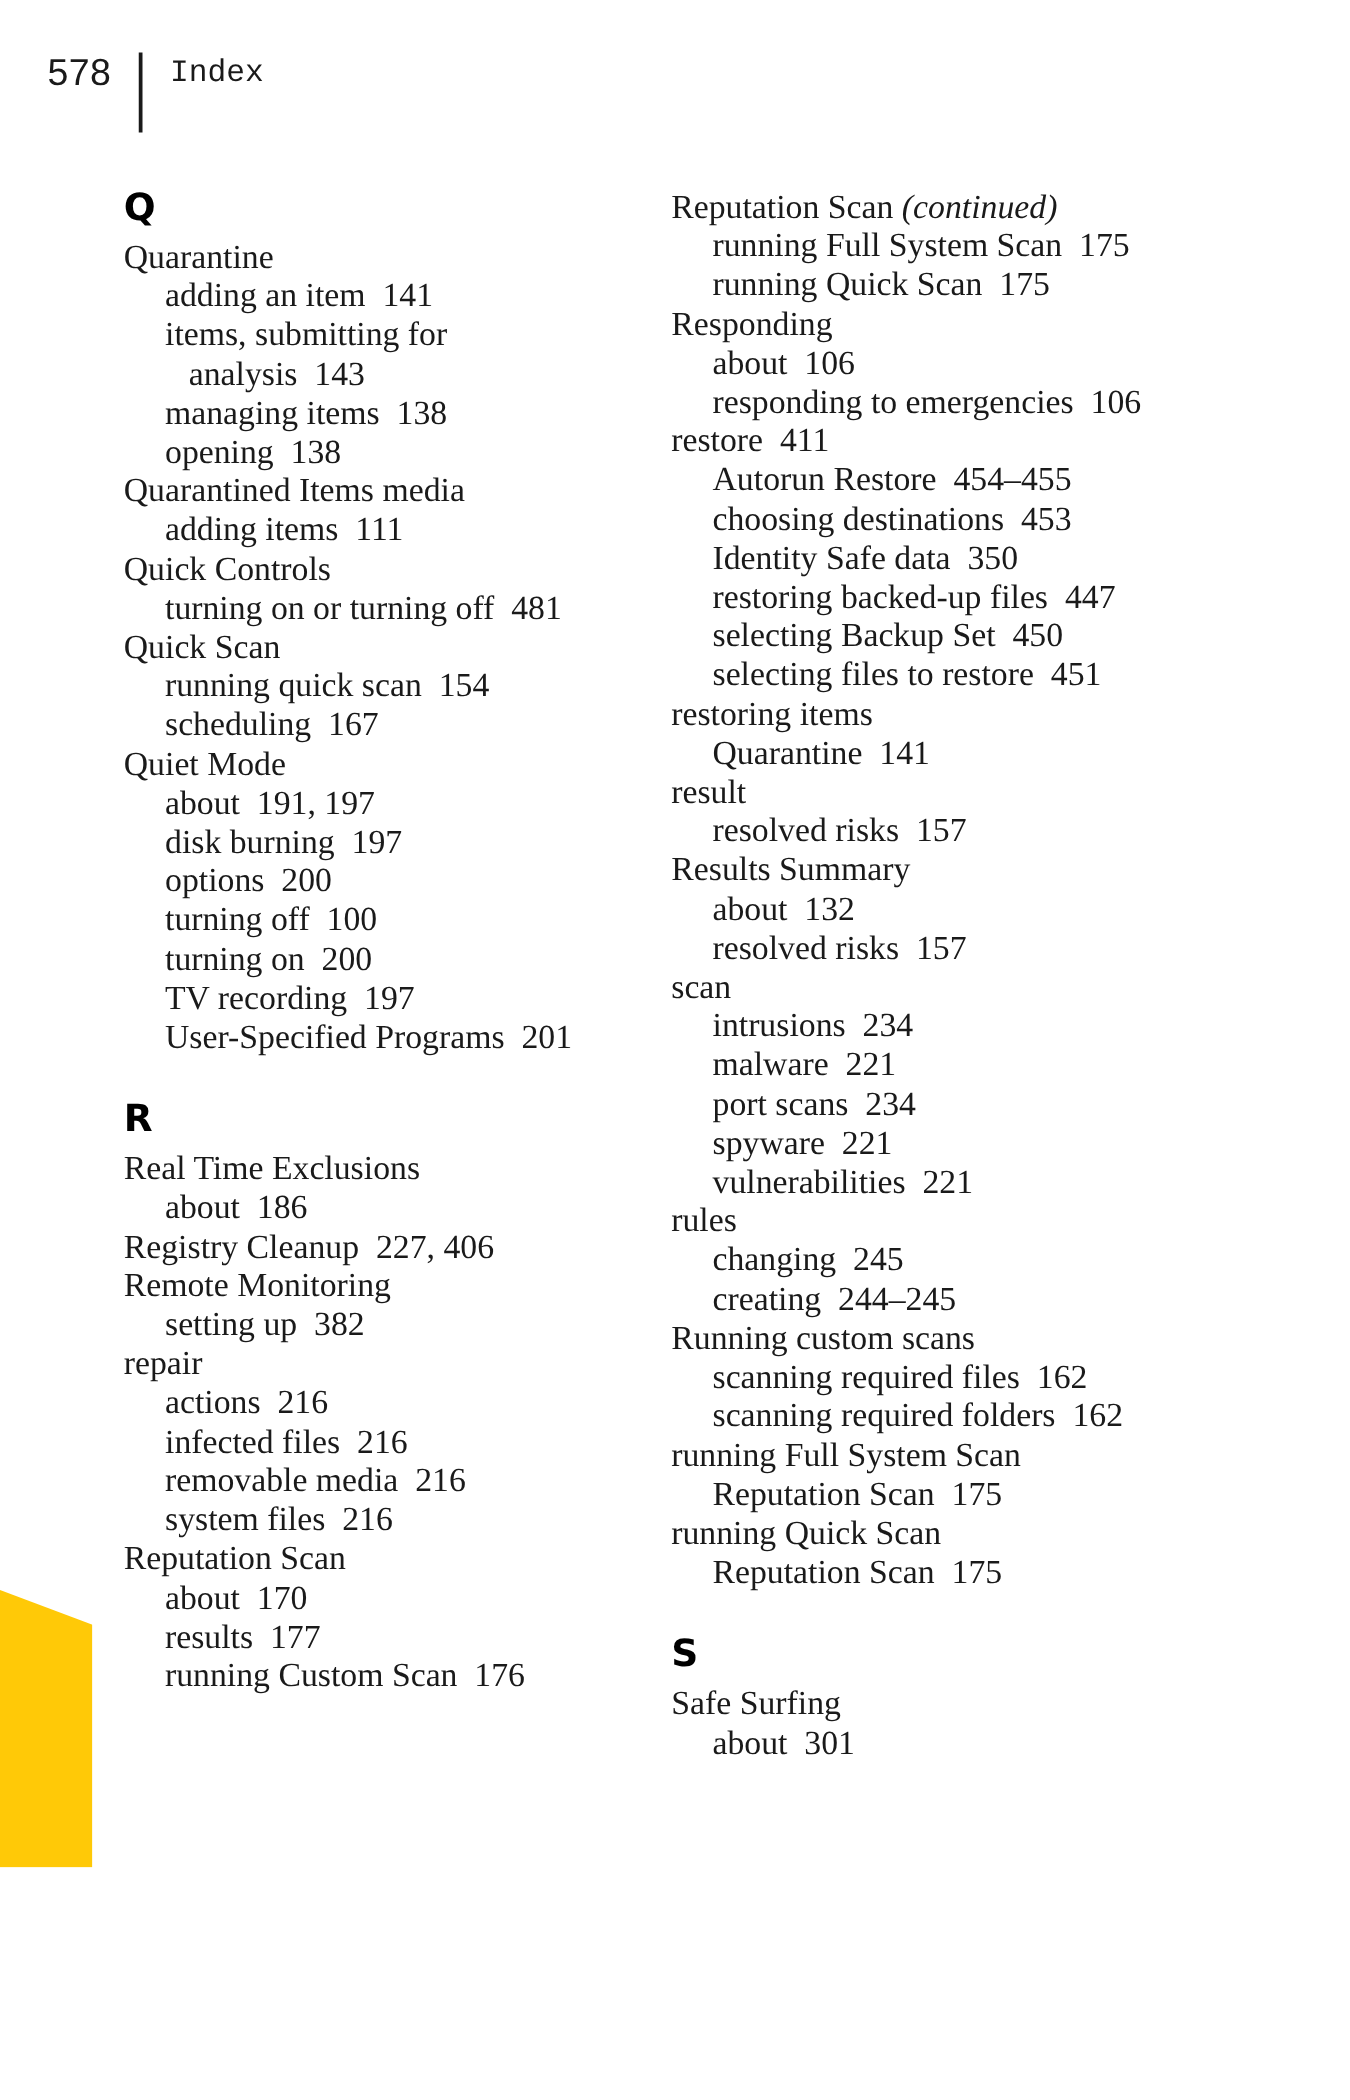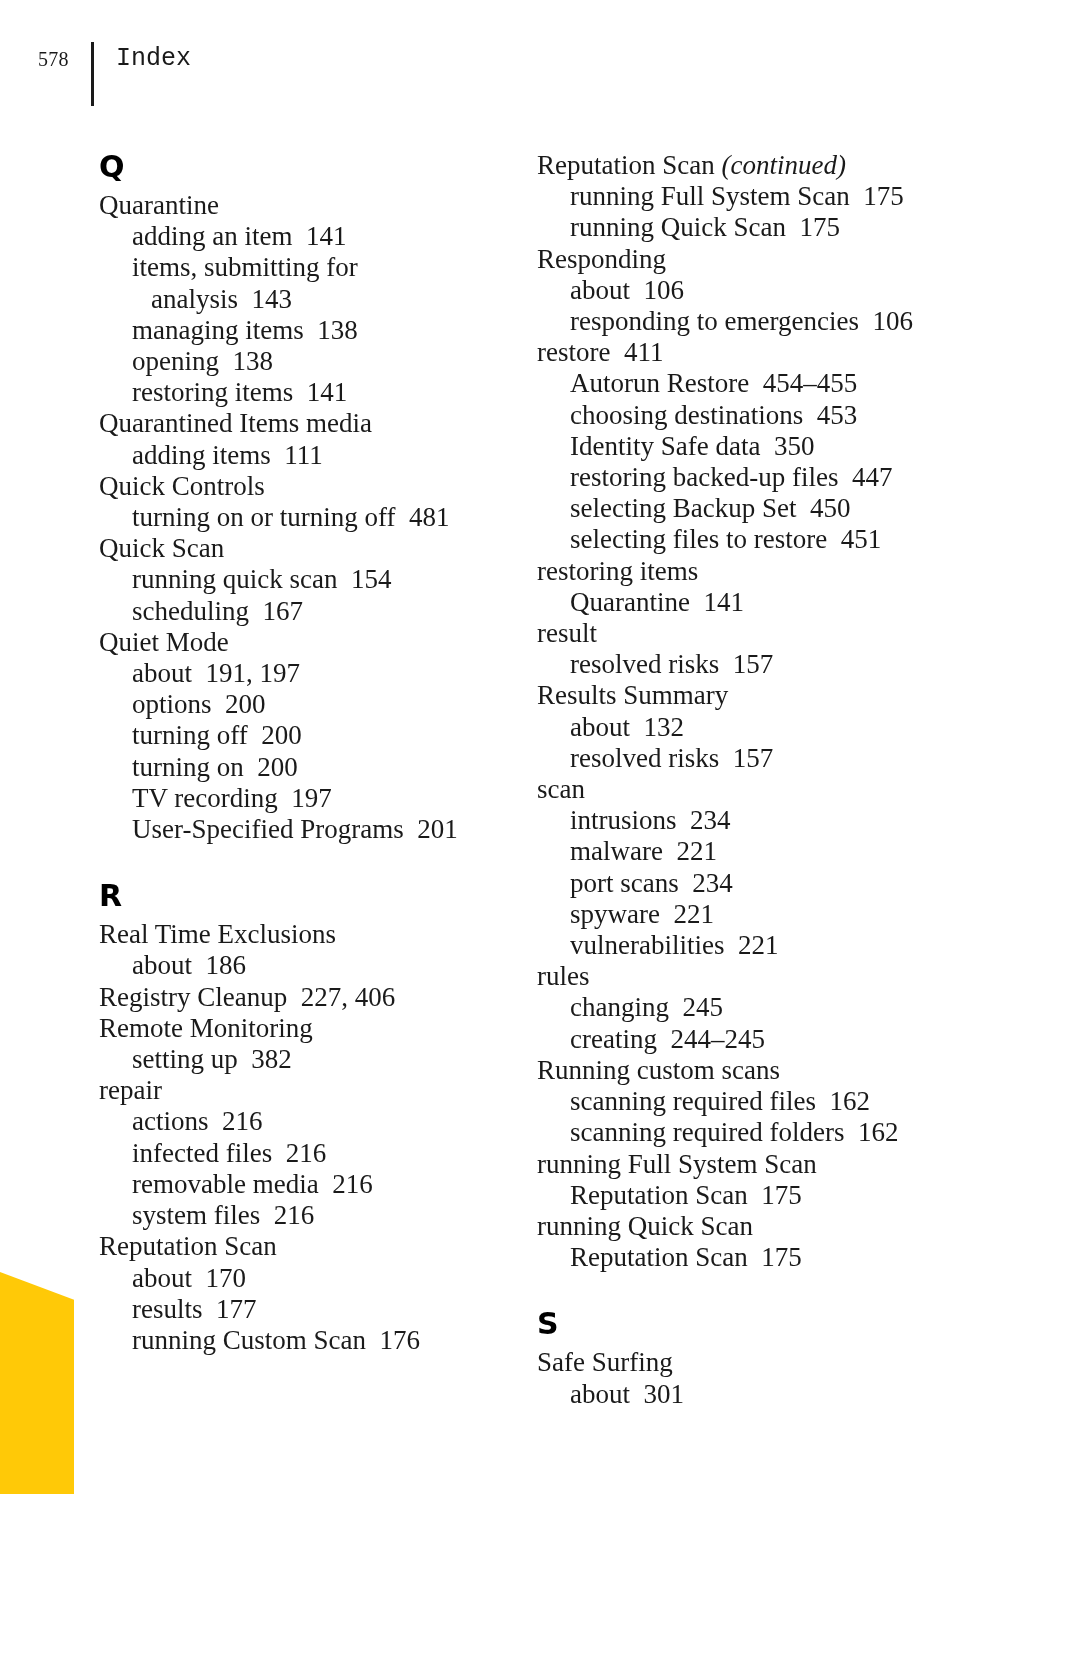--- a/index.html
+++ b/index.html
@@ -19,22 +19,22 @@
   
   #page-header {
     position: absolute;
     left: 38px;
     top: 42px;
     display: flex;
     align-items: flex-start;
     height: 64px;
   }
   #page-header .folio {
-    font-family: Liberation Serif, serif;
-    font-size: 20px;
+    font-family: Liberation Sans, sans-serif;
+    font-size: 30px;
     line-height: 30px;
     letter-spacing: 0.3px;
     color: #1a1a1a;
     padding-top: 2px;
   }
   #page-header .rule {
     width: 3px;
     background: #1a1a1a;
     height: 64px;
     margin: 0 22px 0 22px;
@@ -110,32 +110,32 @@
 
 <div id="index-body">
   <div class="column" id="column-left">
       <div class="letter-heading">Q</div>
       <div class="entry level-0">Quarantine</div>
       <div class="entry level-1">adding an item  141</div>
       <div class="entry level-1">items, submitting for</div>
       <div class="entry level-2">analysis  143</div>
       <div class="entry level-1">managing items  138</div>
       <div class="entry level-1">opening  138</div>
-      <div class="entry level-1">restoring items  141</div>
       <div class="entry level-0">Quarantined Items media</div>
       <div class="entry level-1">adding items  111</div>
       <div class="entry level-0">Quick Controls</div>
       <div class="entry level-1">turning on or turning off  481</div>
       <div class="entry level-0">Quick Scan</div>
       <div class="entry level-1">running quick scan  154</div>
       <div class="entry level-1">scheduling  167</div>
       <div class="entry level-0">Quiet Mode</div>
       <div class="entry level-1">about  191, 197</div>
+      <div class="entry level-1">disk burning  197</div>
       <div class="entry level-1">options  200</div>
-      <div class="entry level-1">turning off  200</div>
+      <div class="entry level-1">turning off  100</div>
       <div class="entry level-1">turning on  200</div>
       <div class="entry level-1">TV recording  197</div>
       <div class="entry level-1">User-Specified Programs  201</div>
       <div class="letter-heading spaced">R</div>
       <div class="entry level-0">Real Time Exclusions</div>
       <div class="entry level-1">about  186</div>
       <div class="entry level-0">Registry Cleanup  227, 406</div>
       <div class="entry level-0">Remote Monitoring</div>
       <div class="entry level-1">setting up  382</div>
       <div class="entry level-0">repair</div>

